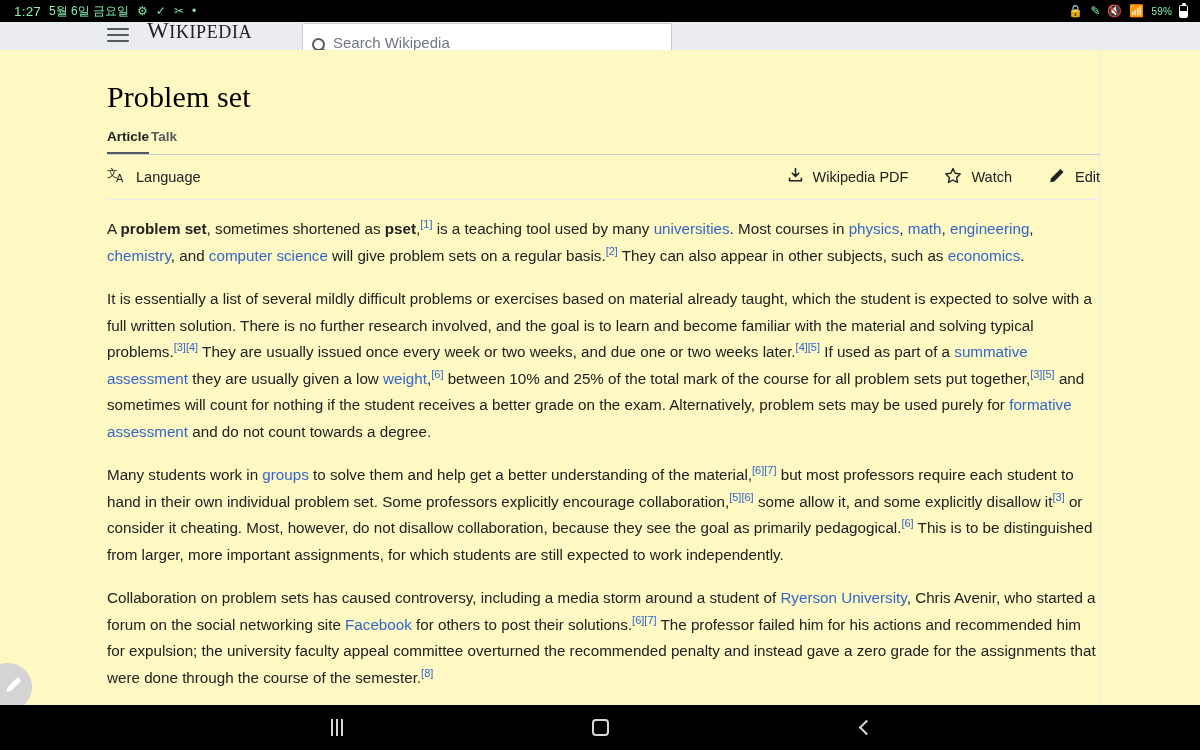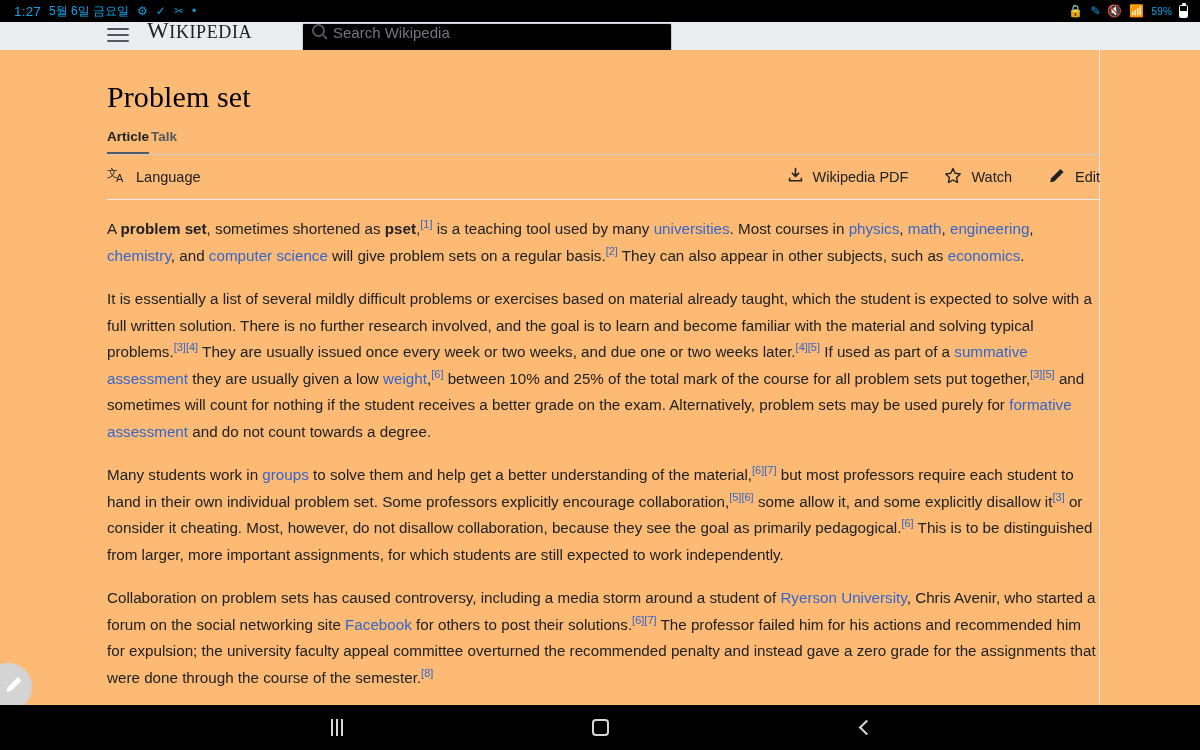--- a/index.html
+++ b/index.html
@@ -20,21 +20,21 @@
     overflow: hidden;
   }
 
   
   #status-bar {
     position: absolute;
     top: 0; left: 0;
     width: 1200px;
     height: 22px;
     background: #000000;
-    color: #0ea5e9;
+    color: #86efac;
     display: flex;
     align-items: center;
     font-size: 13px;
     z-index: 40;
   }
   #status-left {
     display: flex;
     align-items: center;
     gap: 8px;
     padding-left: 14px;
@@ -110,25 +110,25 @@
     white-space: nowrap;
   }
   #wordmark .small-caps { font-size: 18px; }
 
   #search-box {
     position: absolute;
     left: 302px;
     top: 1px;
     width: 370px;
     height: 29px;
-    background: #000000;
+    background: #ffffff;
     border: 1px solid #c8ccd1;
     border-radius: 2px;
     display: flex;
-    align-items: flex-start;
+    align-items: flex-end;
     padding-left: 9px;
     gap: 8px;
   }
   #search-placeholder {
     color: #72777d;
     font-size: 15px;
   }
   .mag {
     width: 13px; height: 13px;
     border: 2px solid #54595d;
@@ -146,21 +146,21 @@
     transform: rotate(45deg);
     border-radius: 1px;
   }
 
   
   #content {
     position: absolute;
     top: 50px; left: 0;
     width: 1200px;
     height: 655px;
-    background: #fdba74;
+    background: #fef9c3;
     overflow: hidden;
   }
   #page-frame {
     position: absolute;
     left: 0; top: 0;
     width: 1100px;
     height: 655px;
     border-right: 1px solid #eaecf0;
   }
   #page-inner {

